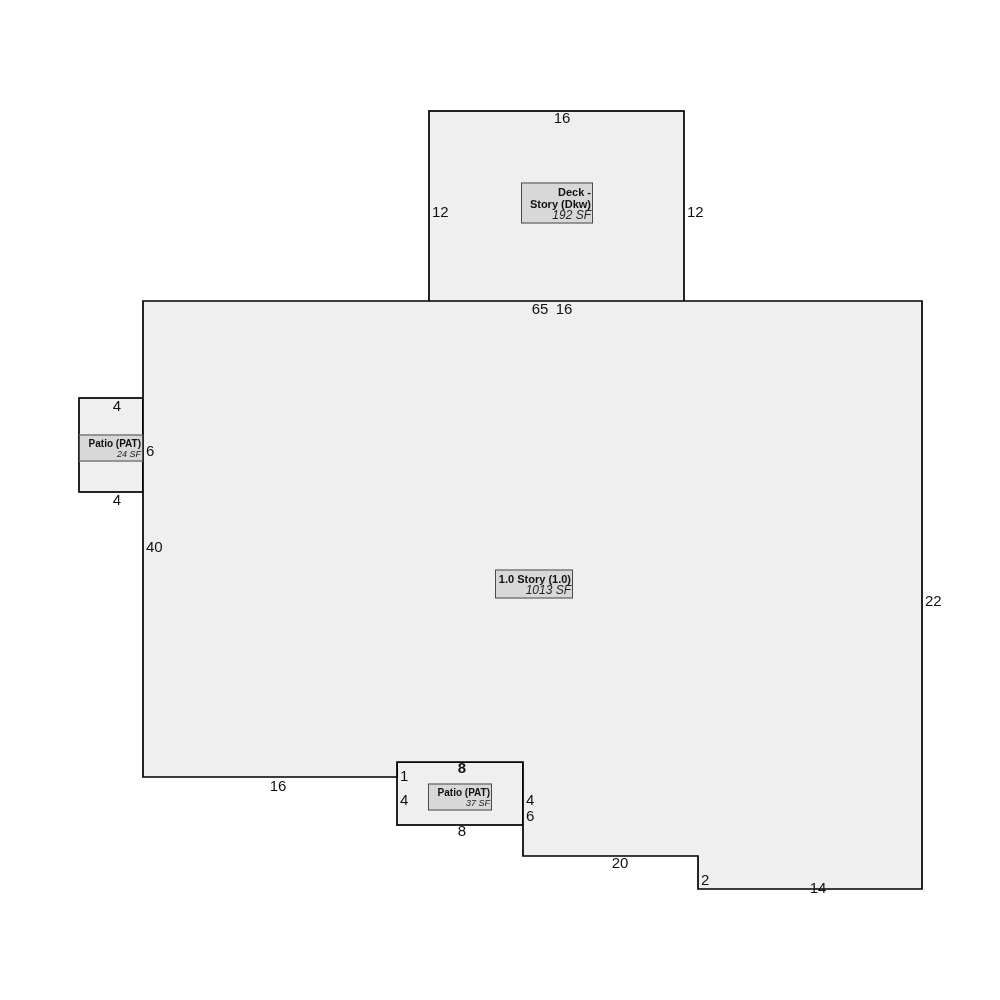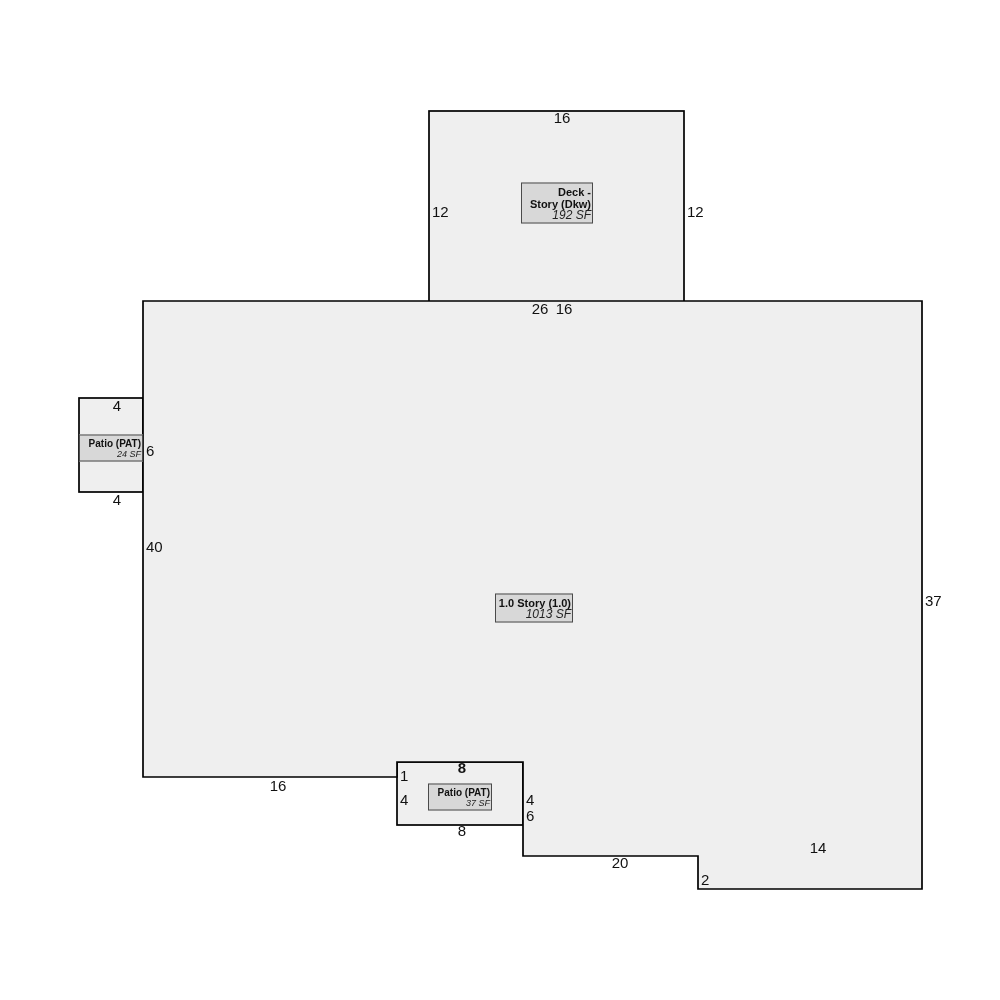--- a/index.html
+++ b/index.html
@@ -69,49 +69,49 @@
     <rect class="shape" x="429" y="111" width="255" height="191" fill="#efefef"></rect>
     <rect class="shape" x="79" y="398" width="64" height="94" fill="#efefef"></rect>
     <rect class="shape" x="397" y="762" width="126" height="63" fill="#efefef"></rect>
     <polygon class="shape" points="143,301 922,301 922,889 698,889 698,856 523,856 523,762 397,762 397,777 143,777" fill="#efefef"></polygon>
   </svg>
 
   <div class="dim centered" style="left:562px; top:118px">16</div>
   <div class="dim lefted" style="left:432px; top:212px">12</div>
   <div class="dim lefted" style="left:687px; top:212px">12</div>
 
-  <div class="dim centered" style="left:540px; top:309px">26</div>
+  <div class="dim centered" style="left:540px; top:309px">65</div>
   <div class="dim centered" style="left:564px; top:309px">16</div>
 
   <div class="dim centered" style="left:117px; top:406px">4</div>
   <div class="dim lefted" style="left:146px; top:451px">6</div>
   <div class="dim centered" style="left:117px; top:500px">4</div>
 
   <div class="dim lefted" style="left:146px; top:547px">40</div>
-  <div class="dim lefted" style="left:925px; top:601px">37</div>
+  <div class="dim lefted" style="left:925px; top:601px">22</div>
   <div class="dim centered" style="left:278px; top:786px">16</div>
 
   <div class="dim centered bold" style="left:462px; top:768px">8</div>
   <div class="dim lefted" style="left:400px; top:776px">1</div>
   <div class="dim lefted" style="left:400px; top:800px">4</div>
   <div class="dim lefted" style="left:526px; top:800px">4</div>
   <div class="dim lefted" style="left:526px; top:816px">6</div>
   <div class="dim centered" style="left:462px; top:831px">8</div>
 
   <div class="dim centered" style="left:620px; top:863px">20</div>
   <div class="dim lefted" style="left:701px; top:880px">2</div>
-  <div class="dim centered" style="left:818px; top:848px">14</div>
+  <div class="dim centered" style="left:818px; top:888px">14</div>
 
   <div class="badge" style="left:557px; top:203px; width:72px">
     <div class="badge-title">Deck -</div>
     <div class="badge-title">Story (Dkw)</div>
     <div class="badge-area">192 SF</div>
   </div>
 
-  <div class="badge" style="left:534px; top:608px; width:78px">
+  <div class="badge" style="left:534px; top:584px; width:78px">
     <div class="badge-title">1.0 Story (1.0)</div>
     <div class="badge-area">1013 SF</div>
   </div>
 
   <div class="badge small" style="left:111px; top:448px; width:64px">
     <div class="badge-title">Patio (PAT)</div>
     <div class="badge-area">24 SF</div>
   </div>
 
   <div class="badge small" style="left:460px; top:797px; width:64px">

